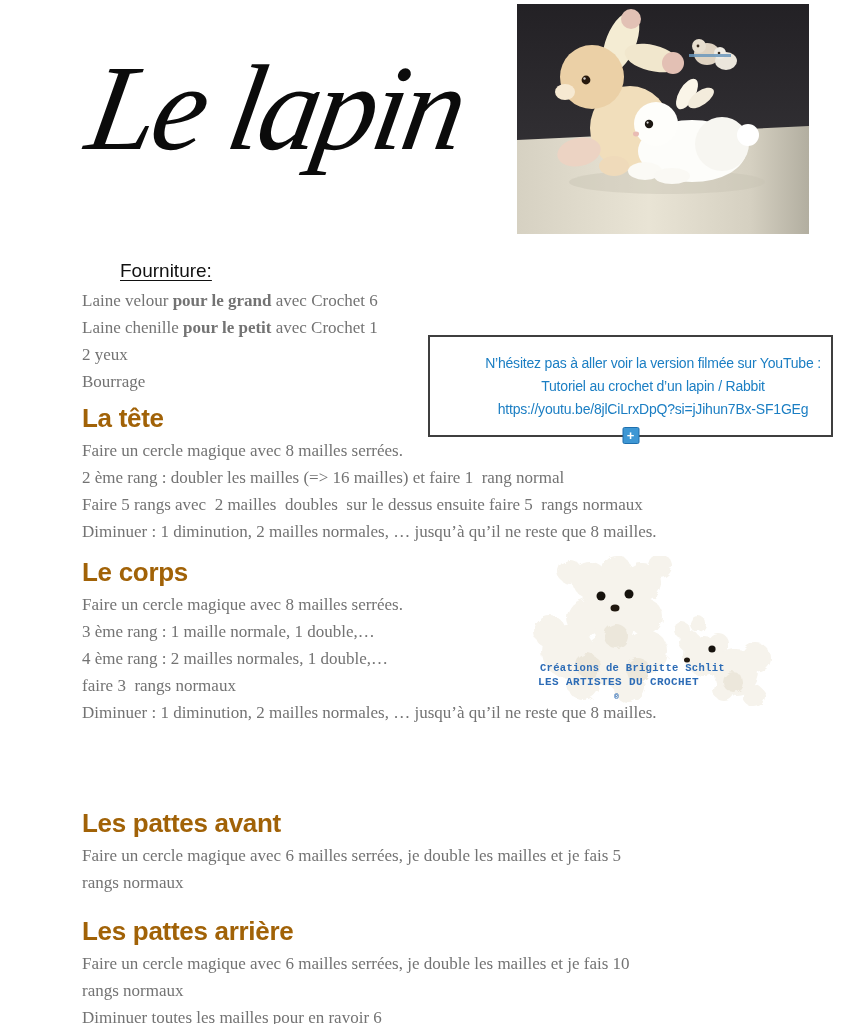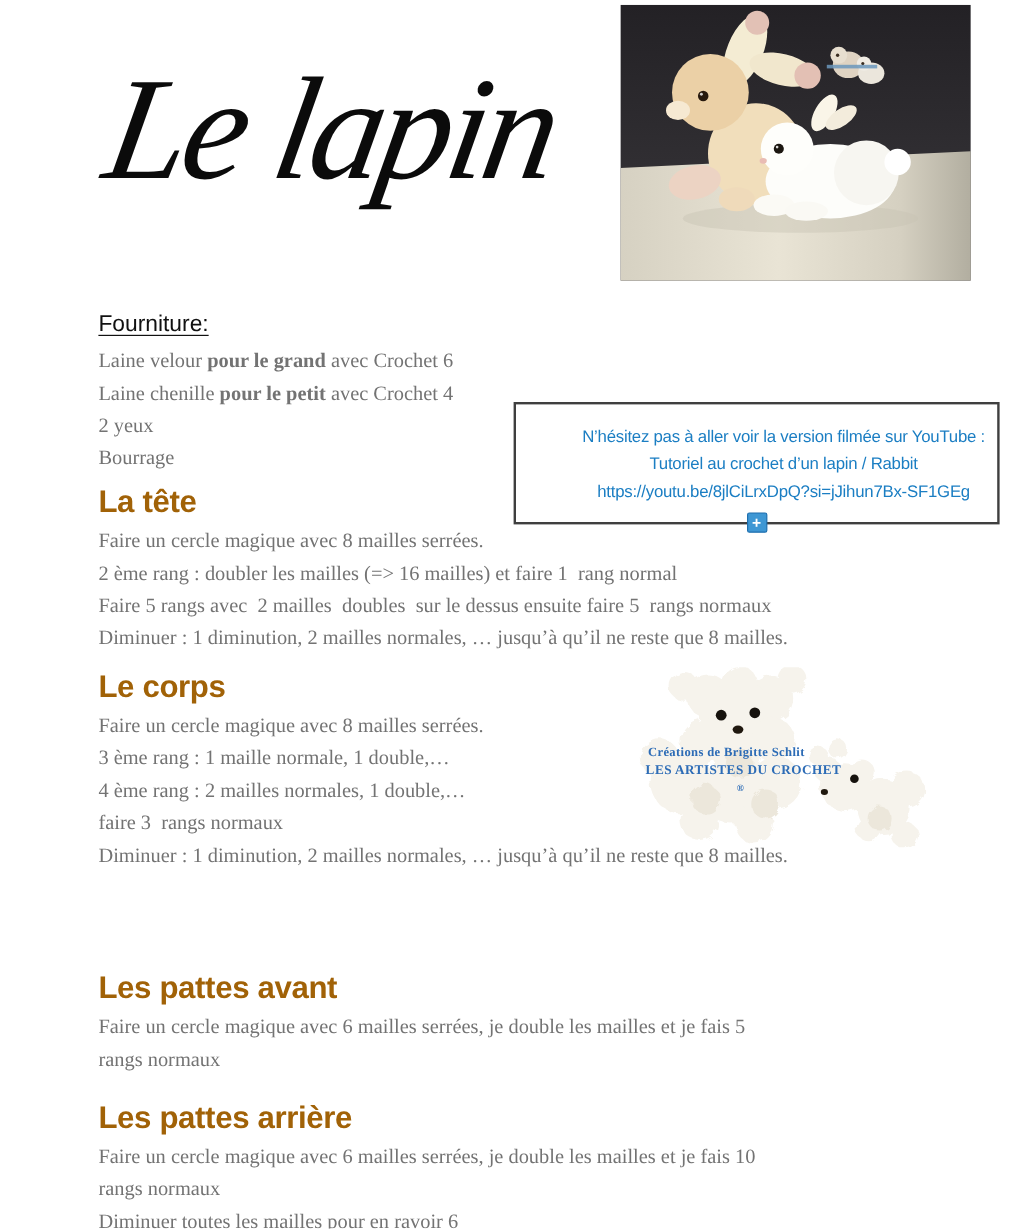--- a/index.html
+++ b/index.html
@@ -10,21 +10,21 @@
   .title{position:absolute;left:78px;top:38px;font-family:"Liberation Serif",serif;
          font-style:italic;font-weight:400;font-size:122px;letter-spacing:-4px;color:#0b0b0b;
          transform:skewX(-10deg);transform-origin:left bottom;white-space:nowrap;}
 
   
   .hero{position:absolute;left:517px;top:4px;width:292px;height:230px;}
 
   
   .fourniture{position:absolute;left:82px;top:260px;}
   .f-head{font-family:"Liberation Sans",sans-serif;font-size:19px;color:#111;
-          text-decoration:underline;text-underline-offset:3px;margin-bottom:5px;}
+          text-decoration:underline;text-underline-offset:3px;margin-bottom:5px;margin-left:38px;}
   .bline{font-size:17px;line-height:27px;white-space:pre-wrap;color:#737373;}
   .bline .b{font-weight:700;}
 
   
   .ytbox{position:absolute;left:428px;top:335px;width:401px;height:98px;background:#ffffff;
          border:2px solid #3f3f3f;display:flex;flex-direction:column;justify-content:center;
          align-items:center;text-align:center;z-index:5;}
   .yline{font-family:"Liberation Sans",sans-serif;font-size:14px;line-height:23px;
          letter-spacing:-0.2px;color:#1b7ec3;white-space:nowrap;padding-left:45px;}
   .plus{position:absolute;left:50%;bottom:-9px;transform:translateX(-50%);width:15px;height:15px;
@@ -36,22 +36,22 @@
   .sec{position:absolute;left:82px;}
   .sec-head{font-family:"Liberation Sans",sans-serif;font-weight:700;font-size:26px;
             line-height:30px;color:#a16207;margin-bottom:4px;letter-spacing:-0.3px;}
   .sec-tete{top:403px;}
   .sec-corps{top:557px;}
   .sec-avant{top:808px;}
   .sec-arriere{top:916px;}
 
   
   .corps-img{position:absolute;left:528px;top:556px;width:256px;height:150px;z-index:4;}
-  .corps-img .wm{position:absolute;font-family:Liberation Serif, serif;font-weight:700;
-                 color:#2d6cb6;white-space:nowrap;}
+  .corps-img .wm{position:absolute;font-family:Liberation Mono, monospace;font-weight:700;
+                 color:#2d6cb6;white-space:nowrap;margin-top:40px;}
   .wm1{left:12px;top:66px;font-size:10.5px;letter-spacing:0.3px;}
   .wm2{left:10px;top:80px;font-size:11px;letter-spacing:0.4px;}
   .reg{left:86px;top:96px;font-size:8px;}
 </style>
 </head>
 <body>
 
 <div class="page">
 
   <div class="title">Le lapin</div>
@@ -110,21 +110,21 @@
         <circle cx="181" cy="42" r="1.4" fill="#3a2d20"></circle>
         <circle cx="202" cy="49" r="1.3" fill="#3a2d20"></circle>
         <rect x="172" y="50" width="42" height="3" fill="#6f9ec4" opacity="0.85"></rect>
       </g>
     </svg>
   </div>
 
   <div class="fourniture">
     <div class="f-head">Fourniture:</div>
     <div class="bline"><span>Laine velour </span><span class="b">pour le grand</span><span> avec Crochet 6</span></div>
-    <div class="bline"><span>Laine chenille </span><span class="b">pour le petit</span><span> avec Crochet 4</span></div>
+    <div class="bline"><span>Laine chenille </span><span class="b">pour le petit</span><span> avec Crochet 1</span></div>
     <div class="bline">2 yeux</div>
     <div class="bline">Bourrage</div>
   </div>
 
   <div class="ytbox">
     <div class="yline">N’hésitez pas à aller voir la version filmée sur YouTube :</div>
     <div class="yline">Tutoriel au crochet d’un lapin / Rabbit</div>
     <div class="yline">https://youtu.be/8jlCiLrxDpQ?si=jJihun7Bx-SF1GEg</div>
     <div class="plus">
         <span>+</span>

